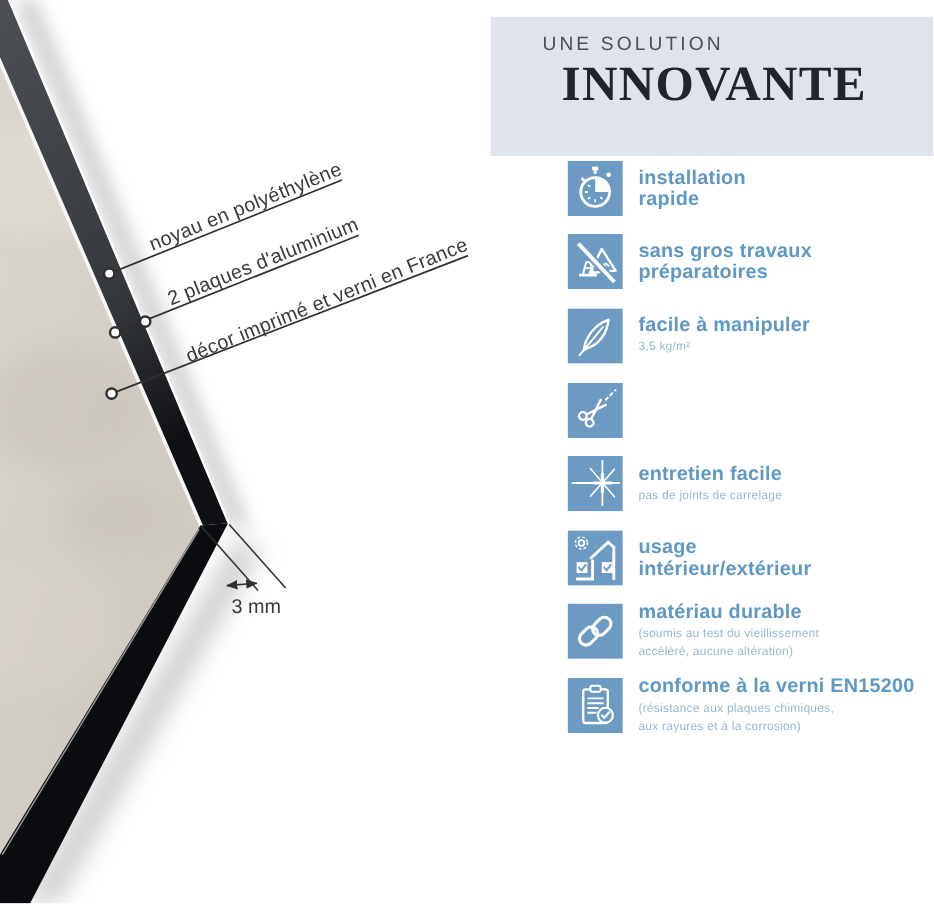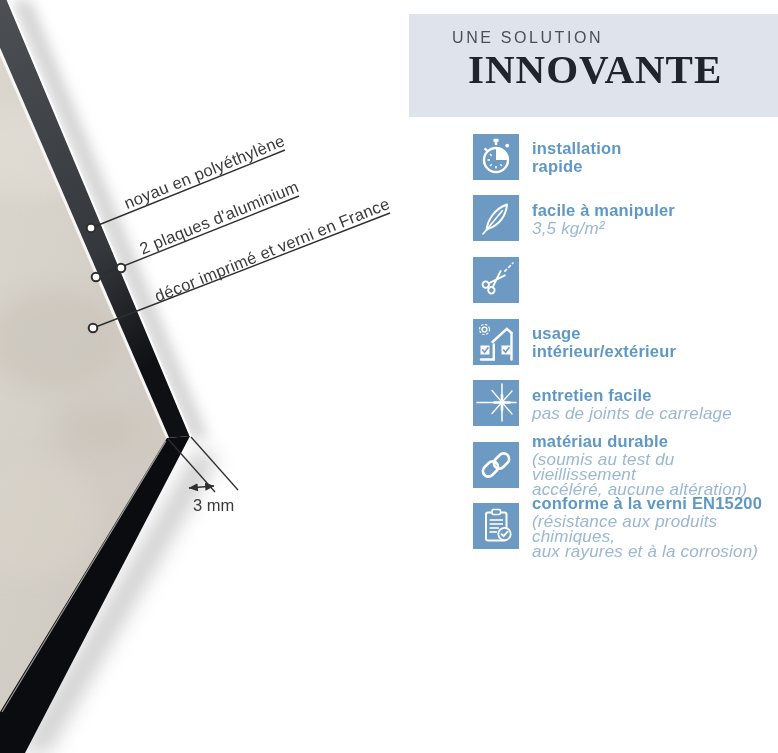--- a/index.html
+++ b/index.html
@@ -9,21 +9,21 @@
   }
   
   .diagram-svg{position:absolute;left:0;top:0;}
   .callout-label{
     font-family:"Liberation Sans", sans-serif;
     font-size:16.5px;letter-spacing:.3px;fill:var(--label-ink,#3a3a3a);
   }
   .dim-label{font-family:"Liberation Sans", sans-serif;font-size:16.5px;fill:var(--label-ink,#3a3a3a);}
   
   .header-box{
-    position:absolute;left:409px;top:14px;width:369px;height:103px;
+    position:absolute;left:409px;top:14px;width:369px;height:116px;
     background:var(--header-bg,#dfe4ec);box-sizing:border-box;
     padding:15px 0 0 43px;
   }
   .kicker{
     font-size:16px;letter-spacing:2.6px;color:var(--header-kicker,#4c4f55);
     font-weight:400;
   }
   .main-title{
     font-family:"Liberation Serif", serif;font-weight:700;
     font-size:41px;line-height:42px;letter-spacing:1px;
@@ -35,22 +35,22 @@
   }
   .feature-row{height:61.6px;display:flex;align-items:center;}
   .tile{flex:0 0 46px;width:46px;height:46px;}
   .tile-bg{fill:var(--accent,#6d9ac3);}
   .feature-text{margin-left:13px;}
   .feature-title{
     font-size:16.5px;font-weight:700;line-height:18px;letter-spacing:.2px;
     color:var(--feature-title,#5f98c5);white-space:pre-line;
   }
   .feature-sub{
-    font-size:17px;line-height:15px;margin-top:2px;letter-spacing:.2px;
-    color:var(--feature-subtitle,#9ab7d3);white-space:pre-line;font-style:italic;
+    font-size:10px;line-height:15px;margin-top:2px;letter-spacing:.2px;
+    color:var(--feature-subtitle,#9ab7d3);white-space:pre-line;
   }
   .feature-sub:empty{display:none;}
 </style>
 </head>
 <body>
 
 <div class="canvas">
 
   <svg class="diagram-svg" width="440" height="753" viewBox="0 0 440 753">
     <defs>
@@ -150,20 +150,40 @@
           <line x1="11.6" y1="14.4" x2="14" y2="16.6" stroke-width="2.4"></line>
         </g>
       </svg>
       <div class="feature-text">
         <div class="feature-title">installation
 rapide</div>
 
       </div>
     </div>
 
+    <div class="feature-row">
+      <svg class="tile" viewBox="0 0 46 46">
+        <rect class="tile-bg" width="46" height="46"></rect>
+        <g stroke="#fff" fill="none" stroke-linejoin="round">
+          <path d="M28.5 12.5 L40 30.5 L18.5 32.5 Z" stroke-width="2"></path>
+          <path d="M26.5 25.5 l4.5 -1.2 l1 3 l-5 1.2 z" fill="#fff" stroke="none"></path>
+          <line x1="31.5" y1="24" x2="34.5" y2="27" stroke-width="1.4"></line>
+          <path d="M12.8 33.5 l2.7 -10 h3.4 l2.7 10" stroke-width="1.8"></path>
+          <line x1="9.5" y1="34.3" x2="24.5" y2="34.3" stroke-width="2.2"></line>
+          <line x1="14.2" y1="28.5" x2="20.2" y2="28.5" stroke-width="1.5"></line>
+          <line x1="9" y1="8" x2="39" y2="40" stroke="var(--accent,#6d9ac3)" stroke-width="6.5"></line>
+          <line x1="9" y1="8" x2="39" y2="40" stroke-width="3.2"></line>
+        </g>
+      </svg>
+      <div class="feature-text">
+        <div class="feature-title">sans gros travaux
+préparatoires</div>
+
+      </div>
+    </div>
 
     <div class="feature-row">
       <svg class="tile" viewBox="0 0 46 46">
         <rect class="tile-bg" width="46" height="46"></rect>
         <g stroke="#fff" fill="none" stroke-linejoin="round" stroke-linecap="round">
           <path d="M13.5 35 C 14.5 25 22 13.5 34 9.5 C 33 21 26 30.5 15.5 33.5 Z" stroke-width="2"></path>
           <path d="M10 39 L29.5 15.5" stroke-width="1.6"></path>
         </g>
       </svg>
       <div class="feature-text">
@@ -177,20 +197,38 @@
         <rect class="tile-bg" width="46" height="46"></rect>
         <g transform="rotate(45 23 23)" stroke="#fff" fill="none" stroke-linecap="round">
           <circle cx="19" cy="33.5" r="3.2" stroke-width="1.9"></circle>
           <circle cx="27" cy="33.5" r="3.2" stroke-width="1.9"></circle>
           <line x1="20.2" y1="30.6" x2="26" y2="13.5" stroke-width="2"></line>
           <line x1="25.8" y1="30.6" x2="20" y2="13.5" stroke-width="2"></line>
           <circle cx="23" cy="24.8" r="1.1" fill="#fff" stroke="none"></circle>
           <line x1="23" y1="10.5" x2="23" y2="-1" stroke-width="1.6" stroke-dasharray="2.4 3"></line>
         </g>
       </svg>
+    </div>
+
+    <div class="feature-row">
+      <svg class="tile" viewBox="0 0 46 46">
+        <rect class="tile-bg" width="46" height="46"></rect>
+        <g stroke="#fff" stroke-linecap="round" fill="none">
+          <line x1="4" y1="22.5" x2="43" y2="22.5" stroke-width="1.5"></line>
+          <line x1="29" y1="4" x2="29" y2="41" stroke-width="1.5"></line>
+          <line x1="19" y1="10.5" x2="39" y2="34" stroke-width="1.3"></line>
+          <line x1="39" y1="11" x2="19" y2="33.5" stroke-width="1.3"></line>
+          <line x1="21.5" y1="22.5" x2="36.5" y2="22.5" stroke-width="2.6"></line>
+          <line x1="29" y1="15" x2="29" y2="30" stroke-width="2.6"></line>
+        </g>
+      </svg>
+      <div class="feature-text">
+        <div class="feature-title">entretien facile</div>
+        <div class="feature-sub">pas de joints de carrelage</div>
+      </div>
     </div>
 
     <div class="feature-row">
       <svg class="tile" viewBox="0 0 46 46">
         <rect class="tile-bg" width="46" height="46"></rect>
         <g stroke="#fff" fill="none" stroke-linecap="round">
           <path d="M19.5 23 L33.8 9.8 L38.5 14" stroke-width="2.4"></path>
           <line x1="38.5" y1="14" x2="38.5" y2="40.5" stroke-width="2.4"></line>
           <path d="M20.8 25.5 L20.8 40.5 L8 40.5" stroke-width="2.4"></path>
           <circle cx="11.5" cy="10.5" r="2.4" stroke-width="1.4"></circle>
@@ -198,38 +236,20 @@
           <rect x="7.5" y="26.5" width="9" height="9" fill="#fff" stroke="none"></rect>
           <path d="M9.6 31 l2 2.2 l3.4 -4.4" stroke="var(--accent,#6d9ac3)" stroke-width="1.7"></path>
           <rect x="28.5" y="26.5" width="9" height="9" fill="#fff" stroke="none"></rect>
           <path d="M30.6 31 l2 2.2 l3.4 -4.4" stroke="var(--accent,#6d9ac3)" stroke-width="1.7"></path>
         </g>
       </svg>
       <div class="feature-text">
         <div class="feature-title">usage
 intérieur/extérieur</div>
 
-      </div>
-    </div>
-
-    <div class="feature-row">
-      <svg class="tile" viewBox="0 0 46 46">
-        <rect class="tile-bg" width="46" height="46"></rect>
-        <g stroke="#fff" stroke-linecap="round" fill="none">
-          <line x1="4" y1="22.5" x2="43" y2="22.5" stroke-width="1.5"></line>
-          <line x1="29" y1="4" x2="29" y2="41" stroke-width="1.5"></line>
-          <line x1="19" y1="10.5" x2="39" y2="34" stroke-width="1.3"></line>
-          <line x1="39" y1="11" x2="19" y2="33.5" stroke-width="1.3"></line>
-          <line x1="21.5" y1="22.5" x2="36.5" y2="22.5" stroke-width="2.6"></line>
-          <line x1="29" y1="15" x2="29" y2="30" stroke-width="2.6"></line>
-        </g>
-      </svg>
-      <div class="feature-text">
-        <div class="feature-title">entretien facile</div>
-        <div class="feature-sub">pas de joints de carrelage</div>
       </div>
     </div>
 
     <div class="feature-row">
       <svg class="tile" viewBox="0 0 46 46">
         <rect class="tile-bg" width="46" height="46"></rect>
         <g stroke="#fff" fill="none" stroke-width="2.6">
           <rect x="9" y="21.5" width="17" height="11" rx="5.5" transform="rotate(-45 17.5 27)"></rect>
           <rect x="20" y="13.5" width="17" height="11" rx="5.5" transform="rotate(-45 28.5 19)"></rect>
         </g>
@@ -252,19 +272,19 @@
             <line x1="16.5" y1="21" x2="30" y2="21"></line>
             <line x1="16.5" y1="25" x2="26" y2="25"></line>
             <line x1="16.5" y1="29" x2="24" y2="29"></line>
           </g>
           <circle cx="31.5" cy="31" r="6.2" fill="var(--accent,#6d9ac3)" stroke-width="1.8"></circle>
           <path d="M28.6 31.1 l2 2.1 l4 -4.6" stroke-width="1.8" stroke-linecap="round"></path>
         </g>
       </svg>
       <div class="feature-text">
         <div class="feature-title">conforme à la verni EN15200</div>
-        <div class="feature-sub">(résistance aux produits chimiques,
+        <div class="feature-sub">(résistance aux plaques chimiques,
 aux rayures et à la corrosion)</div>
       </div>
     </div>
 
   </div>
 </div>
 
 </body></html>

